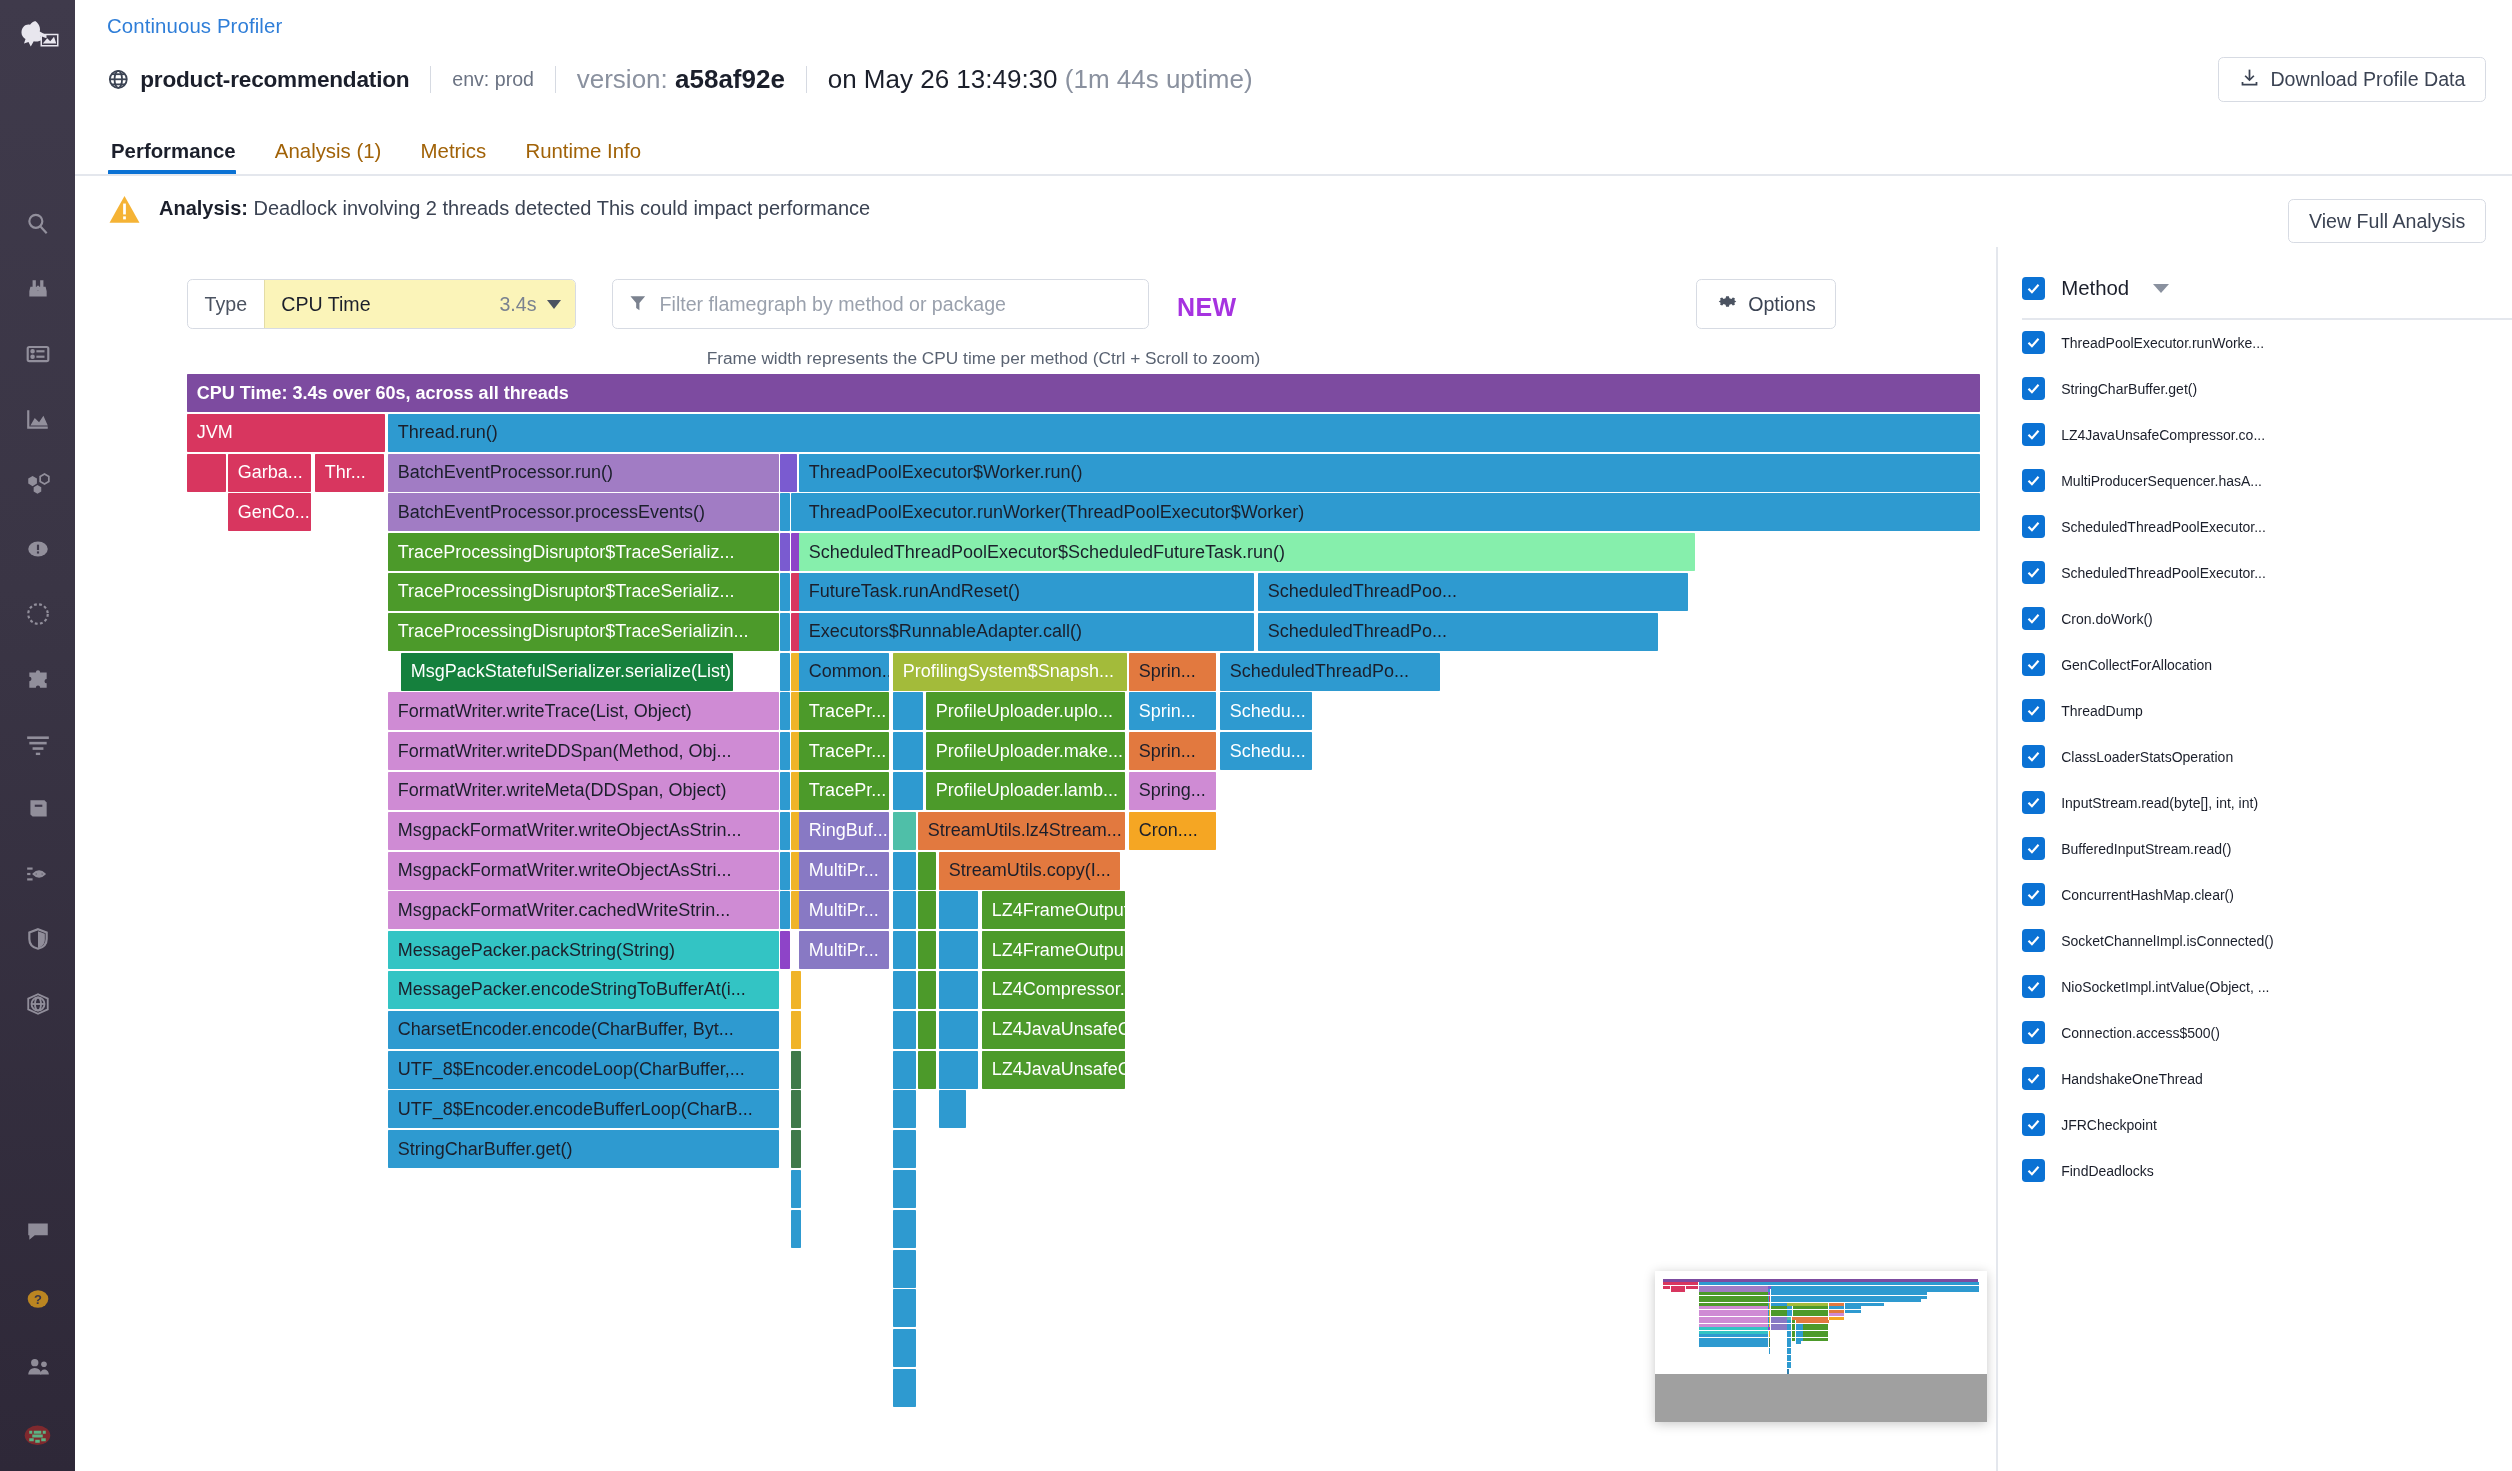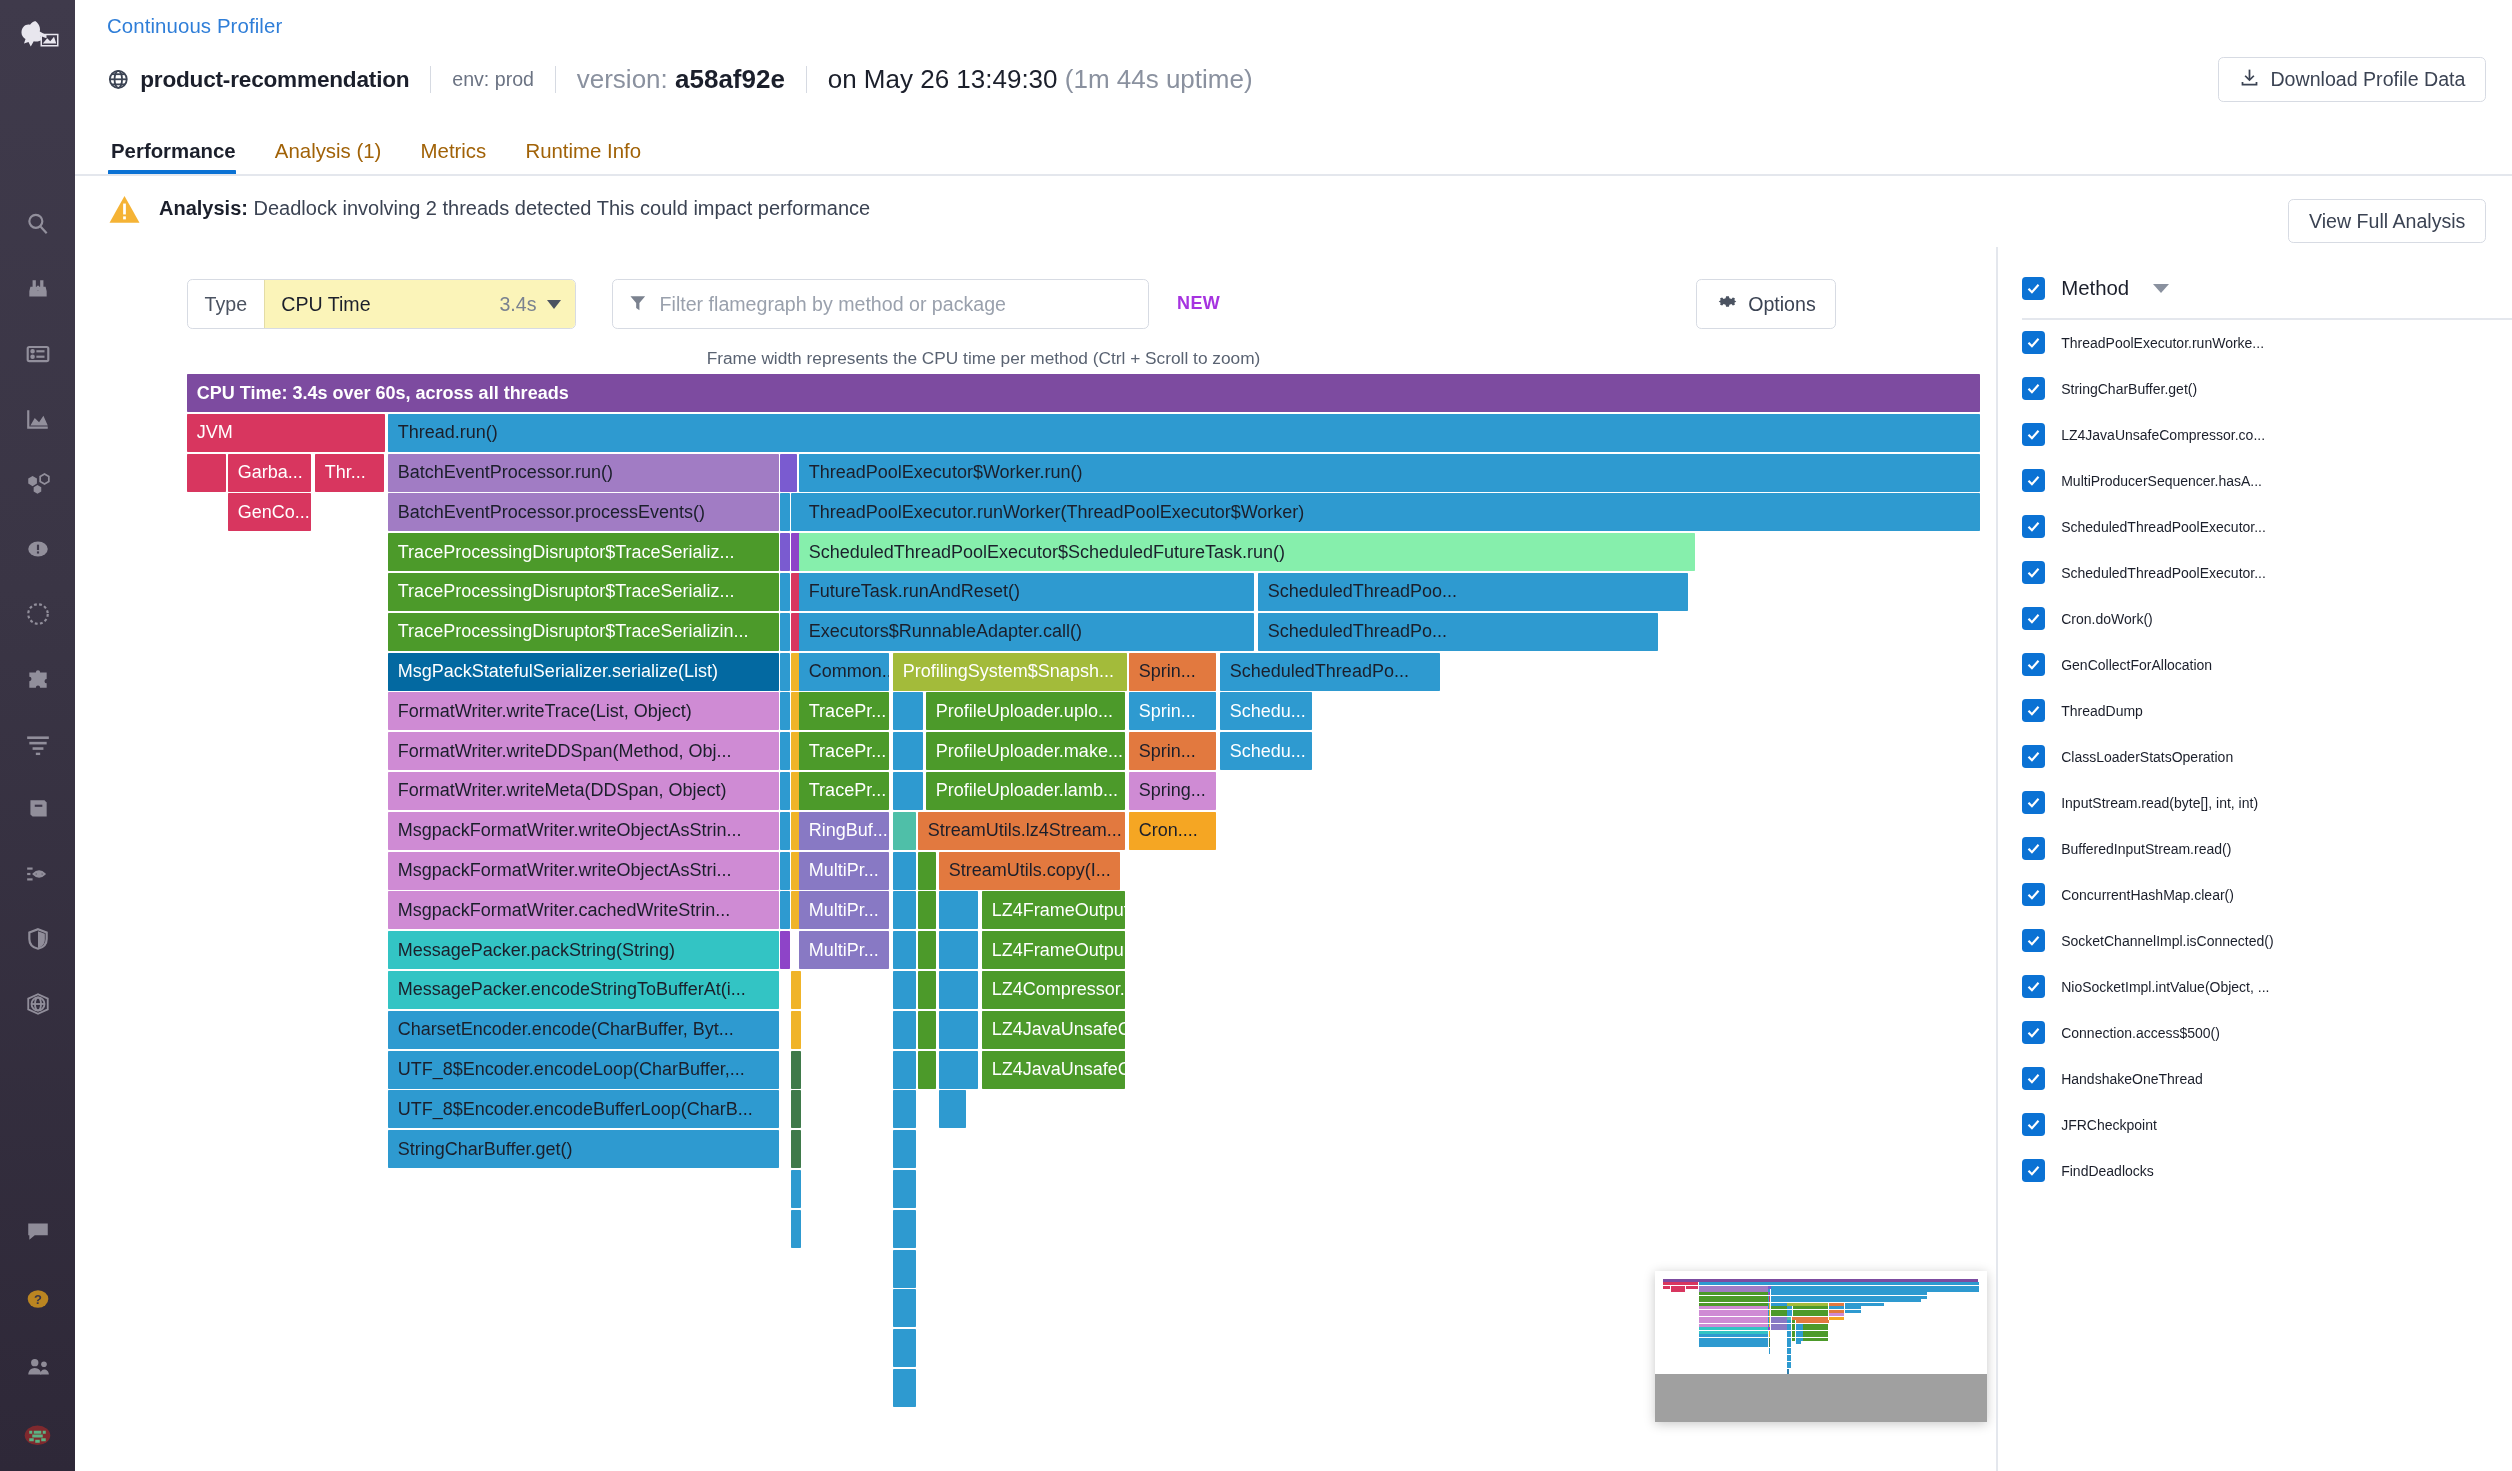--- a/index.html
+++ b/index.html
@@ -78,21 +78,21 @@
   .type-value .t-name { font-size:19.6px; color:#1b1f2b; }
   .type-value .t-time { font-size:19.6px; color:#7a8290; margin-left:auto; margin-right:10.6px; }
   .caret { width:0;height:0;border-left:7.5px solid transparent;border-right:7.5px solid transparent;border-top:9px solid #4b5361; }
 
   .filter-box {
     position:absolute; left:537px; top:0; width:537px; height:50px;
     border:0.8px solid #d7dbe3; border-radius:5.3px; background:#fff;
     display:flex; align-items:center; padding:0 15px; gap:12px; cursor:text;
   }
   .filter-ph { font-size:19.6px; color:#9aa1ad; }
-  .new-tag { position:absolute; left:1102px; top:13.6px; font-size:18px; font-weight:bold; color:#a633e0; letter-spacing:0.4px; }
+  .new-tag { position:absolute; left:1102px; top:13.6px; font-size:25px; font-weight:bold; color:#a633e0; letter-spacing:0.4px; }
 
   .options-btn {
     position:absolute; left:1621px; top:0; height:50px; border:0.8px solid #d7dbe3; border-radius:5.3px;
     background:#fff; display:flex; align-items:center; gap:10.6px; padding:0 19.6px; font-size:19.6px; color:#3b4353; cursor:pointer;
   }
 
   .hint { position:absolute; left:0; width:1817px; top:348px; text-align:center; font-size:17.3px; color:#5a6372; }
 
   
   .flame { position:absolute; left:112px; top:374px; width:1793px; }
@@ -388,21 +388,21 @@
         <div class="fr dark" style="left: 1071px; width: 430px; background: rgb(46, 154, 208);">ScheduledThreadPoo...</div>
       </div>
       <div class="frow">
         <div class="fr light" style="left: 201px; width: 391px; background: rgb(76, 154, 42);">TraceProcessingDisruptor$TraceSerializin...</div>
         <div class="fr light" style="left: 593px; width: 9px; background: rgb(46, 154, 208);"></div>
         <div class="fr light" style="left: 604px; width: 6px; background: rgb(216, 54, 95);"></div>
         <div class="fr dark" style="left: 612px; width: 455px; background: rgb(46, 154, 208);">Executors$RunnableAdapter.call()</div>
         <div class="fr dark" style="left: 1071px; width: 400px; background: rgb(46, 154, 208);">ScheduledThreadPo...</div>
       </div>
       <div class="frow">
-        <div class="fr light" style="left: 201px; width: 391px; background: #0369a1;">MsgPackStatefulSerializer.serialize(List)</div>
+        <div class="fr light" style="left: 214px; width: 332px; background: #15803d;">MsgPackStatefulSerializer.serialize(List)</div>
         <div class="fr light" style="left: 593px; width: 9px; background: rgb(46, 154, 208);"></div>
         <div class="fr light" style="left: 604px; width: 6px; background: rgb(240, 180, 41);"></div>
         <div class="fr dark" style="left: 612px; width: 90px; background: rgb(46, 154, 208);">Common...</div>
         <div class="fr light" style="left: 706px; width: 234px; background: rgb(163, 187, 58);">ProfilingSystem$Snapsh...</div>
         <div class="fr dark" style="left: 942px; width: 87px; background: rgb(226, 121, 63);">Sprin...</div>
         <div class="fr dark" style="left: 1033px; width: 220px; background: rgb(46, 154, 208);">ScheduledThreadPo...</div>
       </div>
       <div class="frow">
         <div class="fr dark" style="left: 201px; width: 391px; background: rgb(207, 139, 212);">FormatWriter.writeTrace(List, Object)</div>
         <div class="fr light" style="left: 593px; width: 9px; background: rgb(46, 154, 208);"></div>

